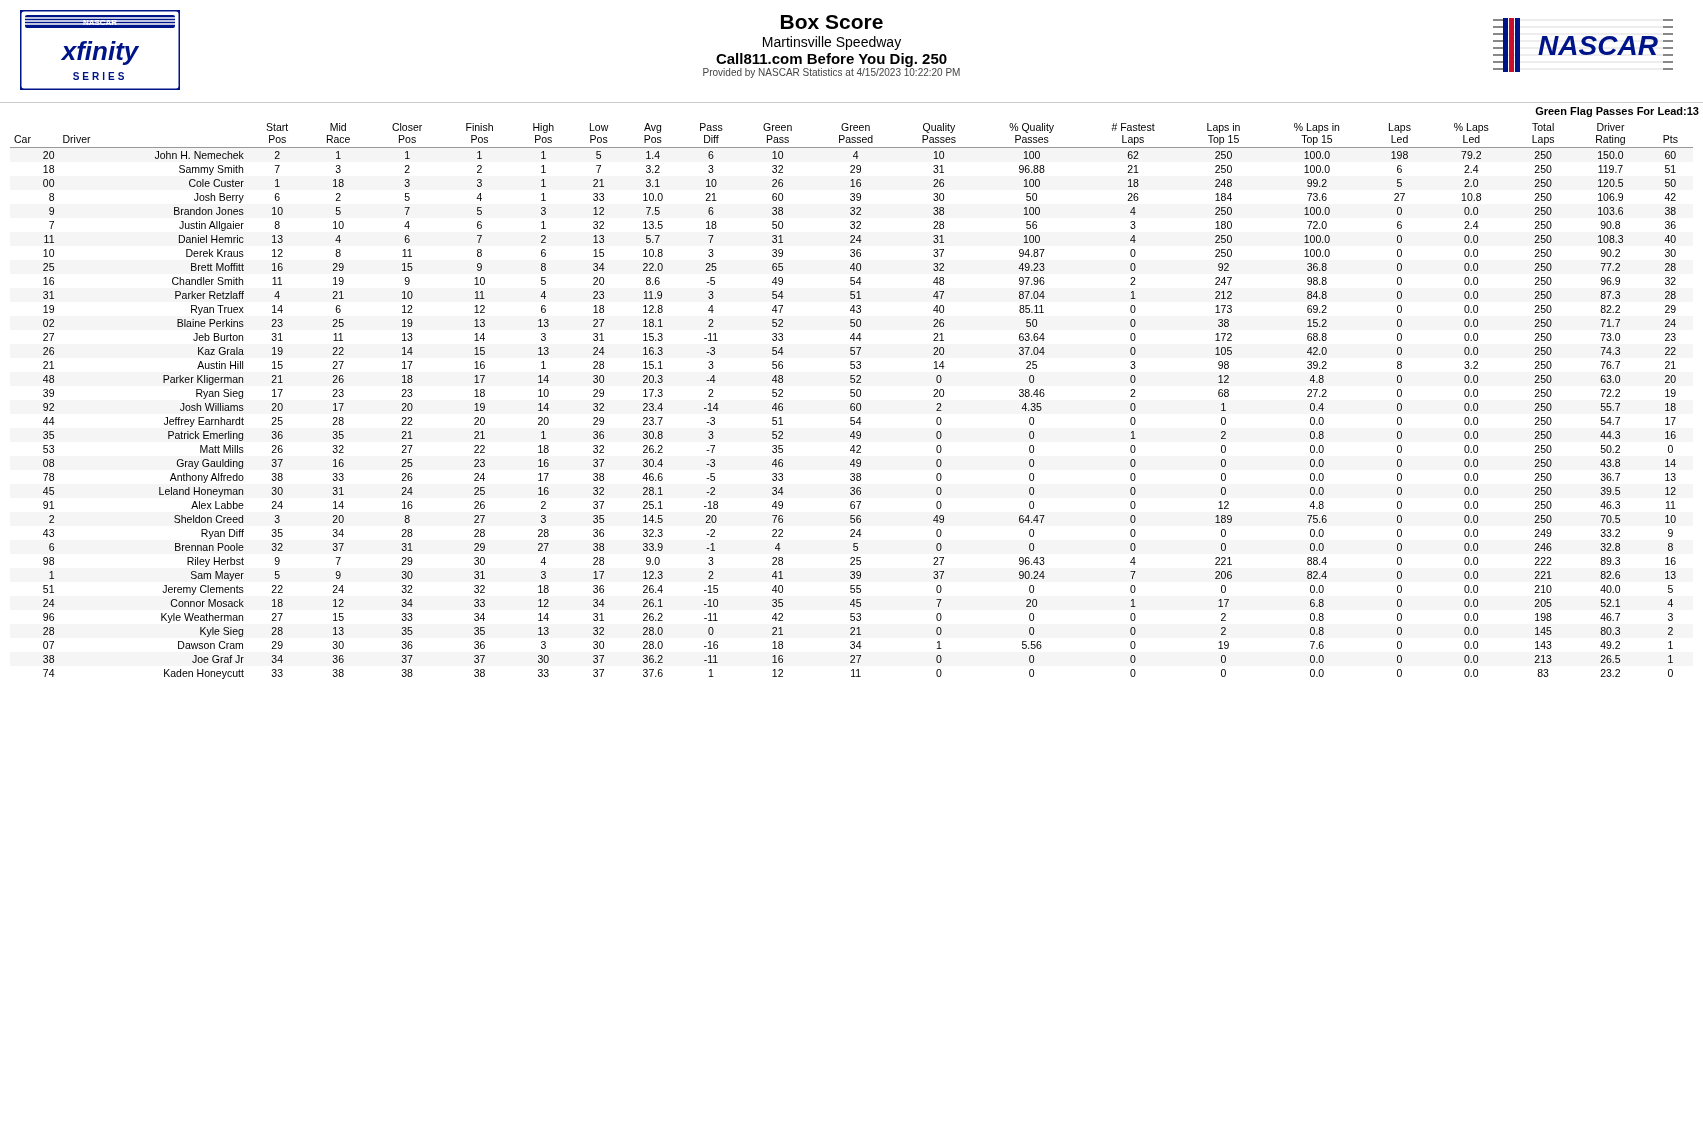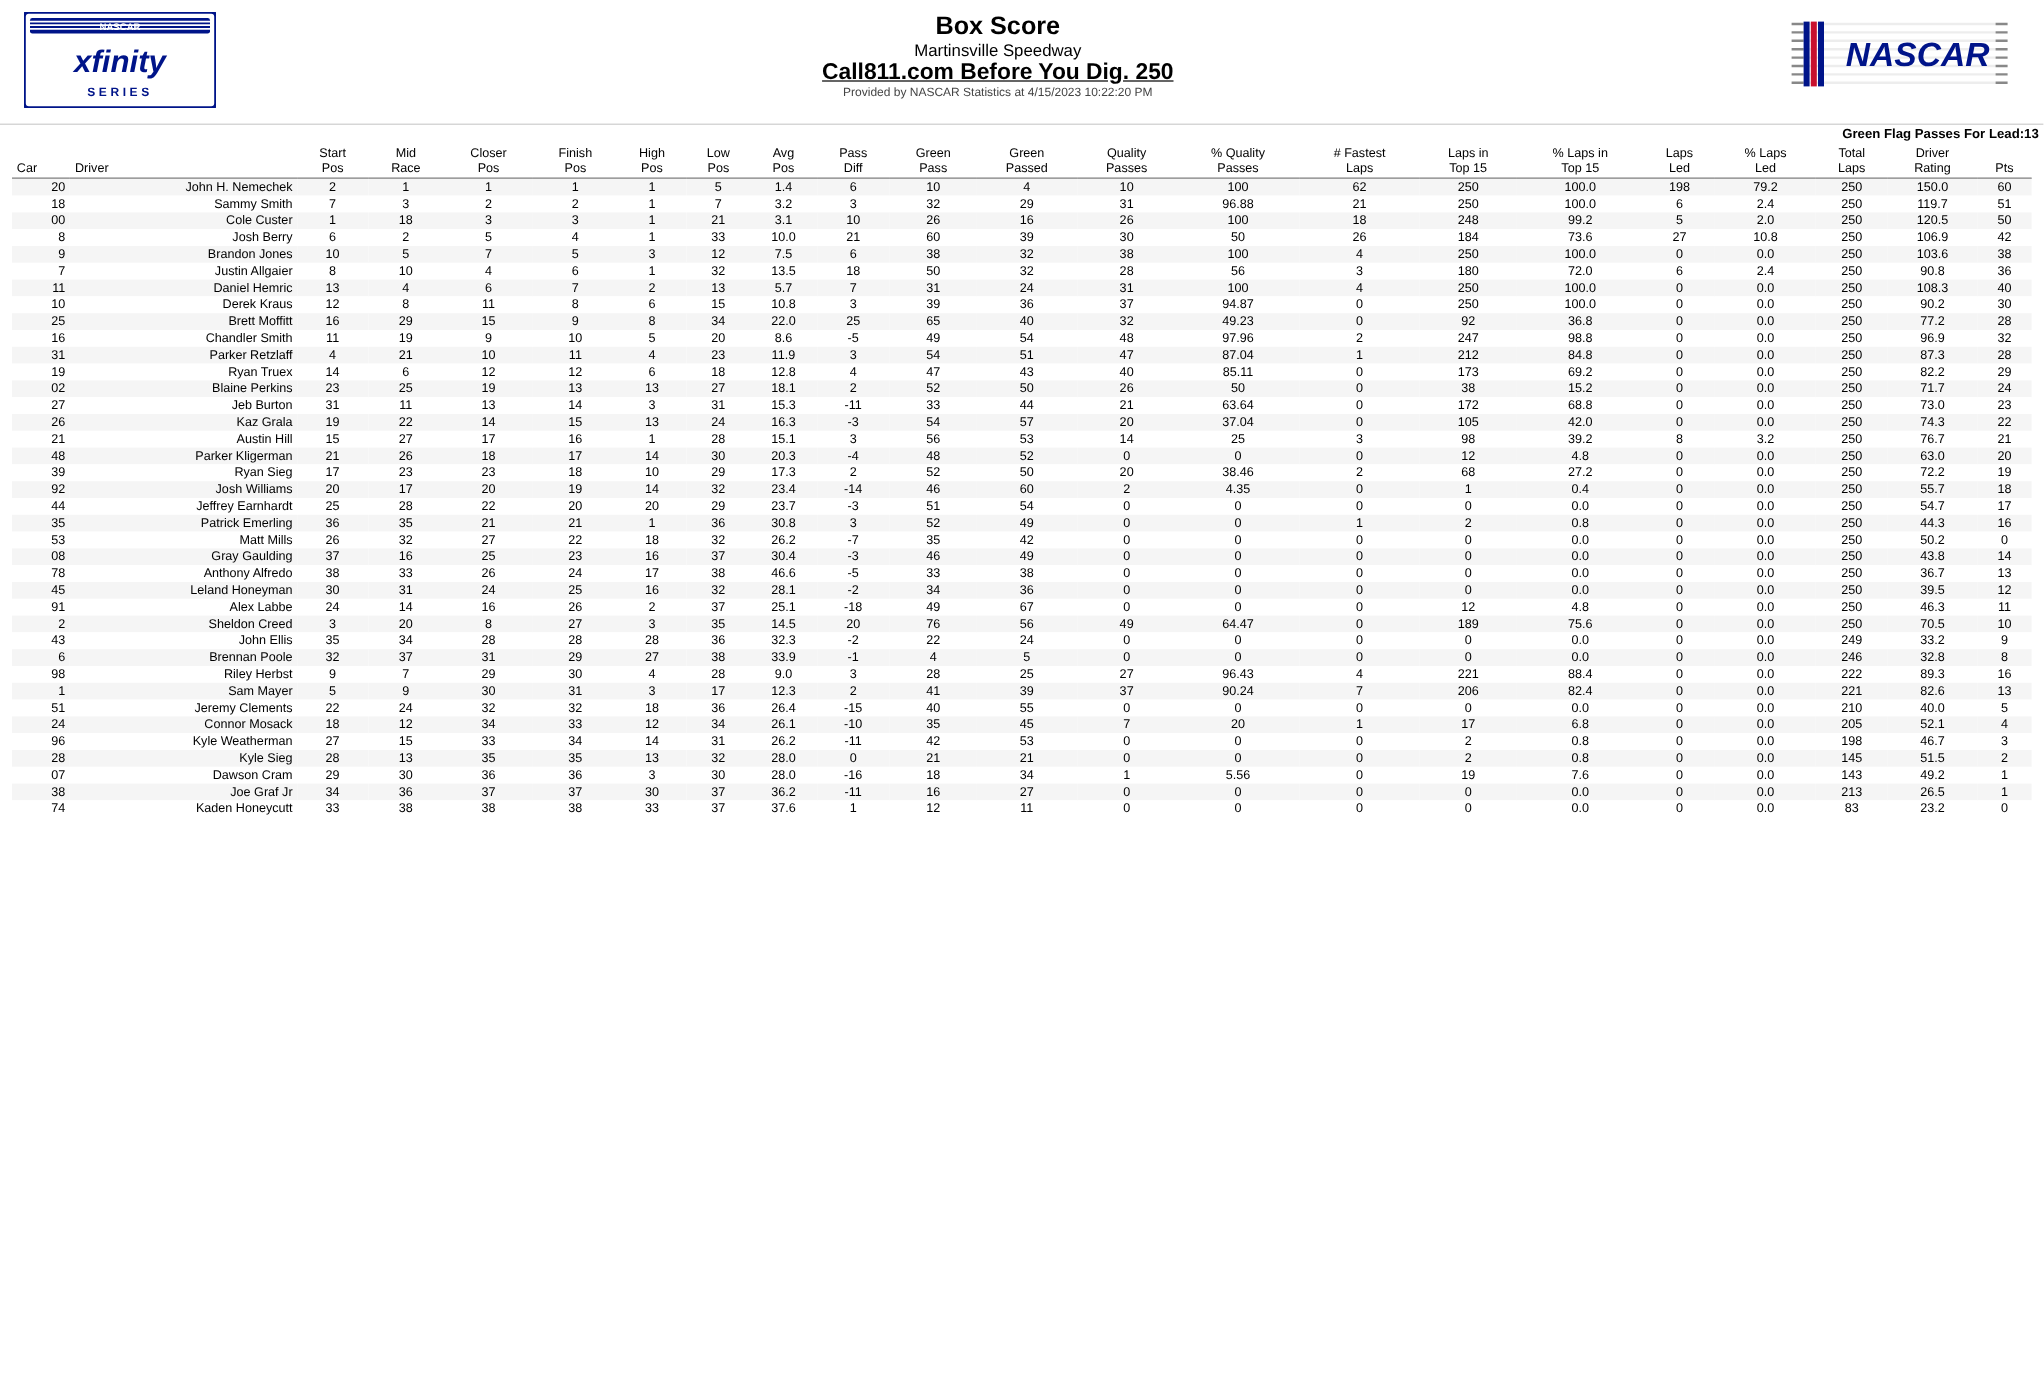--- a/index.html
+++ b/index.html
@@ -22,22 +22,21 @@
     .header-center .title {
       font-weight: bold;
       font-size: 21px;
     }
     .header-center .subtitle {
       font-weight: normal;
       font-size: 14px;
     }
     .header-center .event {
       font-weight: bold;
-      font-size: 19px;
-      text-decoration: underline;
+      font-size: 15px;
     }
     .header-center .provided {
       font-size: 10px;
       color: #444;
     }
     .green-flag-note {
       text-align: right;
       padding: 2px 4px;
       font-size: 11px;
       font-weight: bold;
@@ -811,21 +810,21 @@
           <td>189</td>
           <td>75.6</td>
           <td>0</td>
           <td>0.0</td>
           <td>250</td>
           <td>70.5</td>
           <td>10</td>
         </tr>
         <tr>
           <td>43</td>
-          <td>John Ellis</td>
+          <td>Ryan Diff</td>
           <td>35</td>
           <td>34</td>
           <td>28</td>
           <td>28</td>
           <td>28</td>
           <td>36</td>
           <td>32.3</td>
           <td>-2</td>
           <td>22</td>
           <td>24</td>
@@ -998,21 +997,21 @@
           <td>21</td>
           <td>21</td>
           <td>0</td>
           <td>0</td>
           <td>0</td>
           <td>2</td>
           <td>0.8</td>
           <td>0</td>
           <td>0.0</td>
           <td>145</td>
-          <td>51.5</td>
+          <td>80.3</td>
           <td>2</td>
         </tr>
         <tr>
           <td>07</td>
           <td>Dawson Cram</td>
           <td>29</td>
           <td>30</td>
           <td>36</td>
           <td>36</td>
           <td>3</td>

